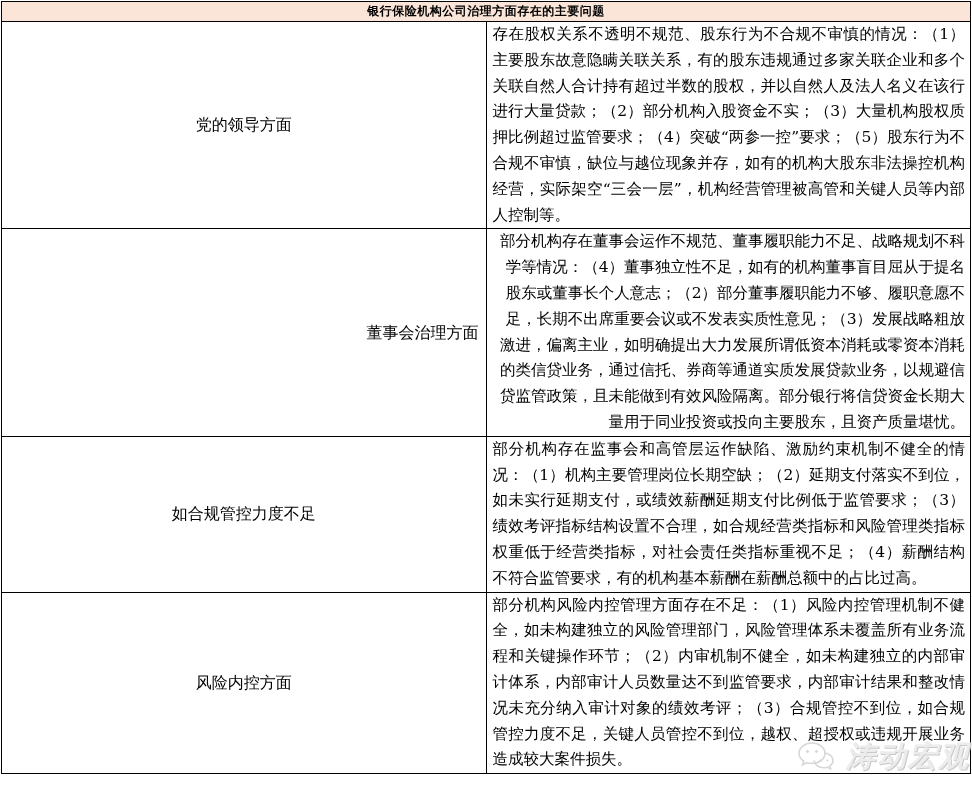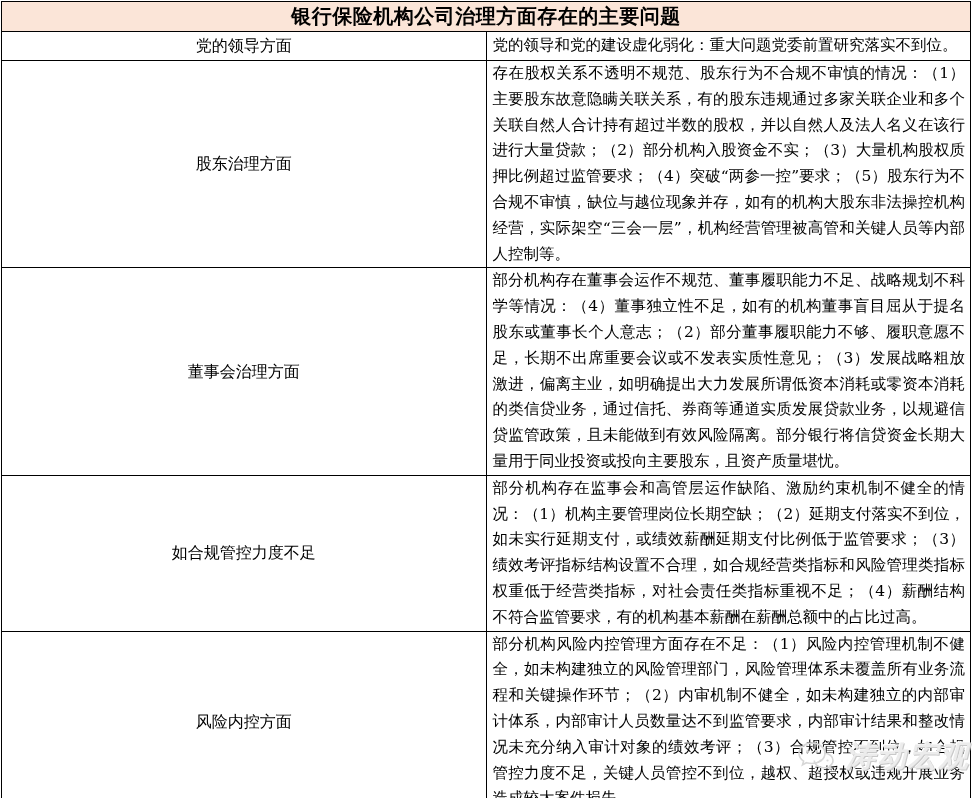--- a/index.html
+++ b/index.html
@@ -16,21 +16,21 @@
     width:970px;
     border-collapse:collapse;
     table-layout:fixed;
   }
   table.gov th, table.gov td{
     border:1px solid #000;
     box-sizing:border-box;
   }
   th.title-cell{
     background:#FBE5D8;
-    font-size:20px;
+    font-size:12px;
     font-weight:bold;
     text-align:center;
     height:16px;
     padding:1px 4px;
     letter-spacing:.5px;
     margin-top:20px;
   }
   td.aspect{
     width:129px;
     text-align:center;
@@ -42,21 +42,21 @@
   td.content{
     vertical-align:middle;
     font-size:15.5px;
     line-height:25.8px;
     padding:0 5px 0 6px;
     text-align:justify;
     text-justify:inter-character;
   }
   tr.r1 td{height:27px;}
   tr.r2 td{height:129px;}
-  tr.r3 td{height:131px;}
+  tr.r3 td{height:131px;text-align:right;}
   tr.r4 td{height:105px;}
   tr.r5 td{height:106px;}
   .watermark{
     position:absolute;
     right:2px;
     top:737px;
     display:flex;
     align-items:center;
     gap:11px;
     pointer-events:none;
@@ -76,26 +76,22 @@
 <body>
 
 <div class="wrap">
   <table class="gov">
     <thead>
       <tr>
         <th class="title-cell" colspan="2">银行保险机构公司治理方面存在的主要问题</th>
       </tr>
     </thead>
     <tbody>
-      <tr class="r1">
+      <tr class="r2">
         <td class="aspect">党的领导方面</td>
-        <td class="content">党的领导和党的建设虚化弱化：重大问题党委前置研究落实不到位。</td>
-      </tr>
-      <tr class="r2">
-        <td class="aspect">股东治理方面</td>
         <td class="content">存在股权关系不透明不规范、股东行为不合规不审慎的情况：（1）主要股东故意隐瞒关联关系，有的股东违规通过多家关联企业和多个关联自然人合计持有超过半数的股权，并以自然人及法人名义在该行进行大量贷款；（2）部分机构入股资金不实；（3）大量机构股权质押比例超过监管要求；（4）突破“两参一控”要求；（5）股东行为不合规不审慎，缺位与越位现象并存，如有的机构大股东非法操控机构经营，实际架空“三会一层”，机构经营管理被高管和关键人员等内部人控制等。</td>
       </tr>
       <tr class="r3">
         <td class="aspect">董事会治理方面</td>
         <td class="content">部分机构存在董事会运作不规范、董事履职能力不足、战略规划不科学等情况：（4）董事独立性不足，如有的机构董事盲目屈从于提名股东或董事长个人意志；（2）部分董事履职能力不够、履职意愿不足，长期不出席重要会议或不发表实质性意见；（3）发展战略粗放激进，偏离主业，如明确提出大力发展所谓低资本消耗或零资本消耗的类信贷业务，通过信托、券商等通道实质发展贷款业务，以规避信贷监管政策，且未能做到有效风险隔离。部分银行将信贷资金长期大量用于同业投资或投向主要股东，且资产质量堪忧。</td>
       </tr>
       <tr class="r4">
         <td class="aspect">如合规管控力度不足</td>
         <td class="content">部分机构存在监事会和高管层运作缺陷、激励约束机制不健全的情况：（1）机构主要管理岗位长期空缺；（2）延期支付落实不到位，如未实行延期支付，或绩效薪酬延期支付比例低于监管要求；（3）绩效考评指标结构设置不合理，如合规经营类指标和风险管理类指标权重低于经营类指标，对社会责任类指标重视不足；（4）薪酬结构不符合监管要求，有的机构基本薪酬在薪酬总额中的占比过高。</td>
       </tr>

